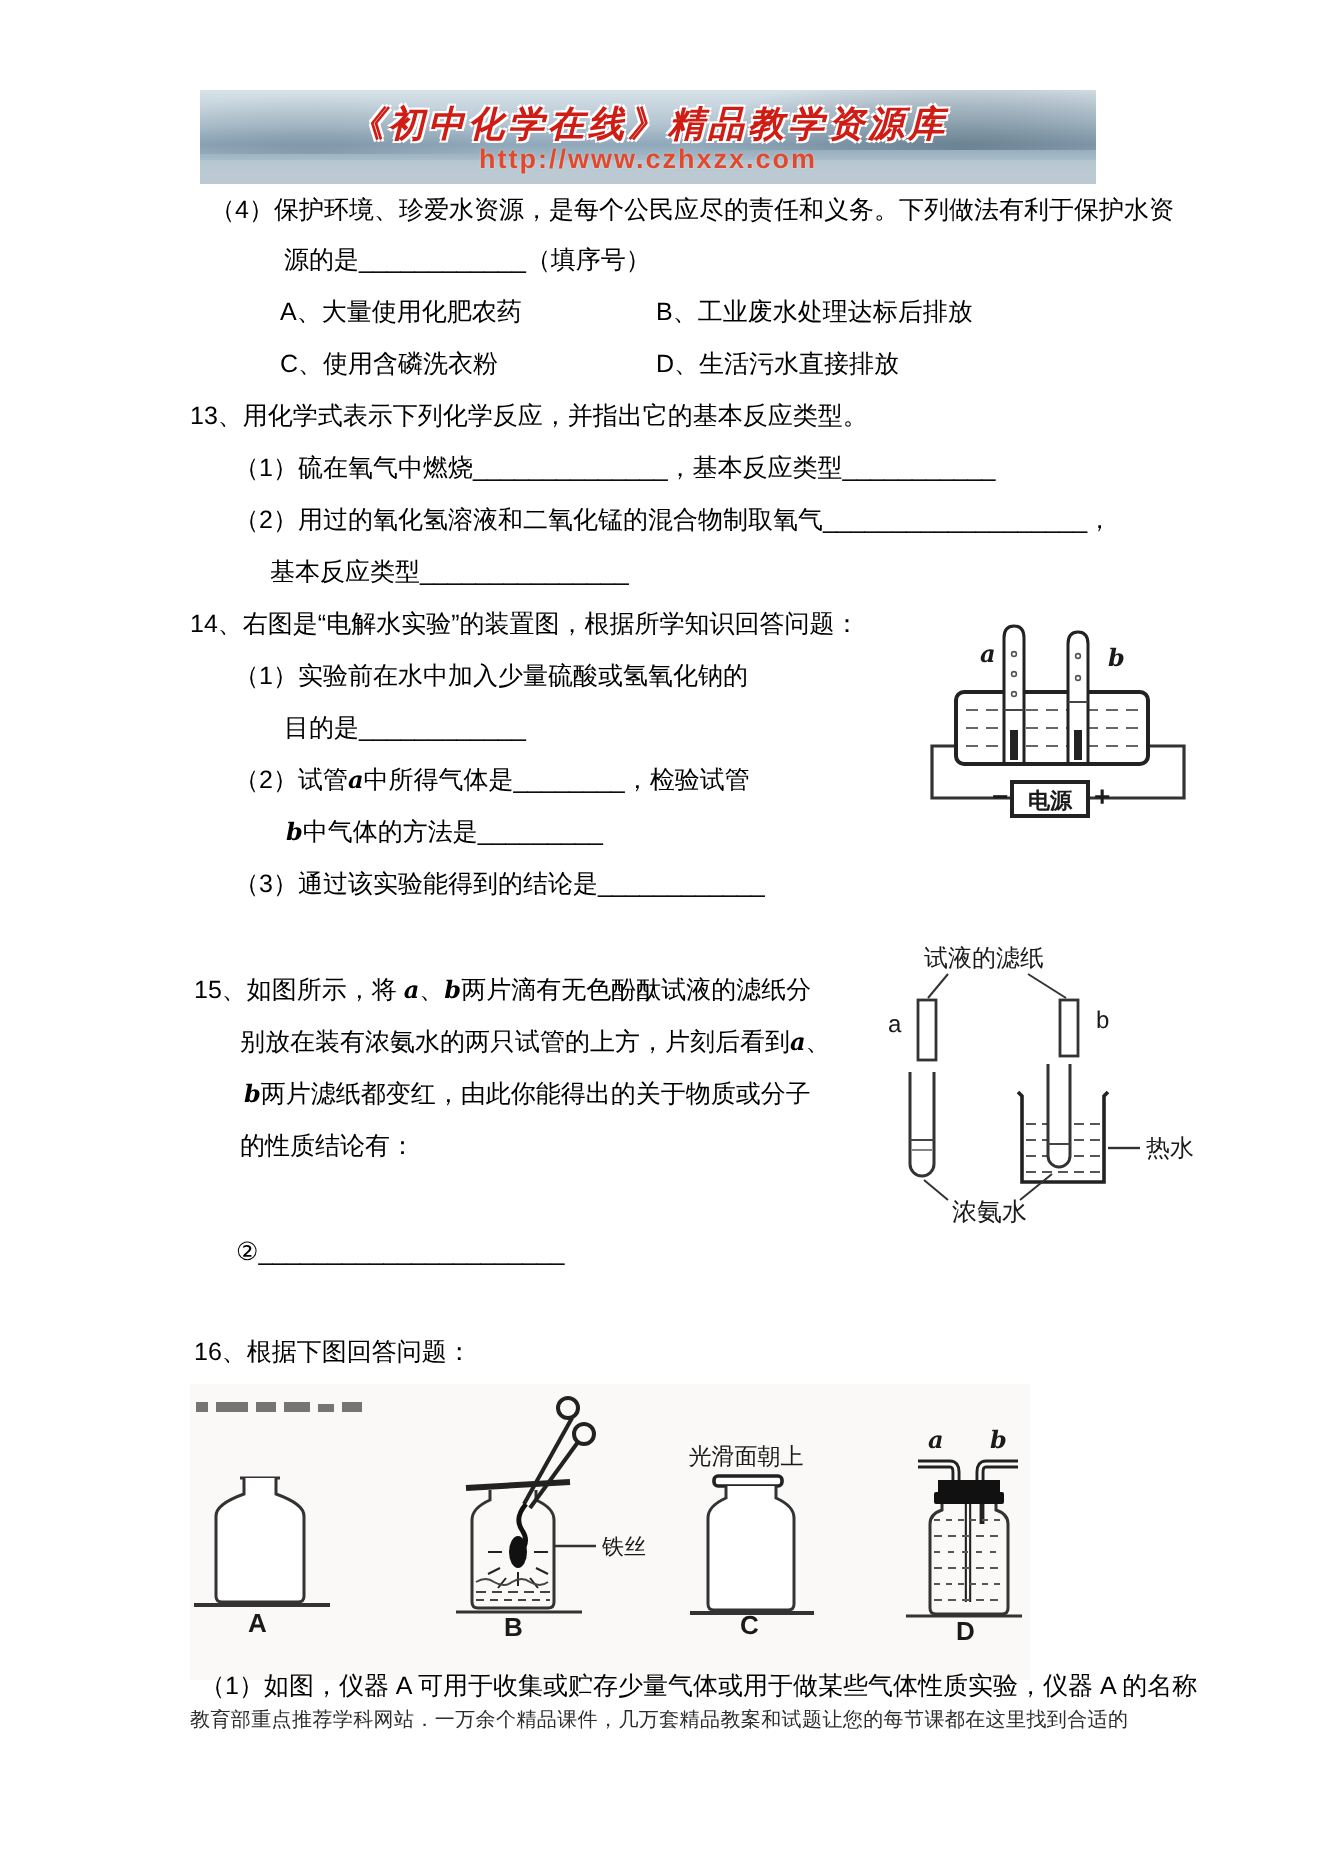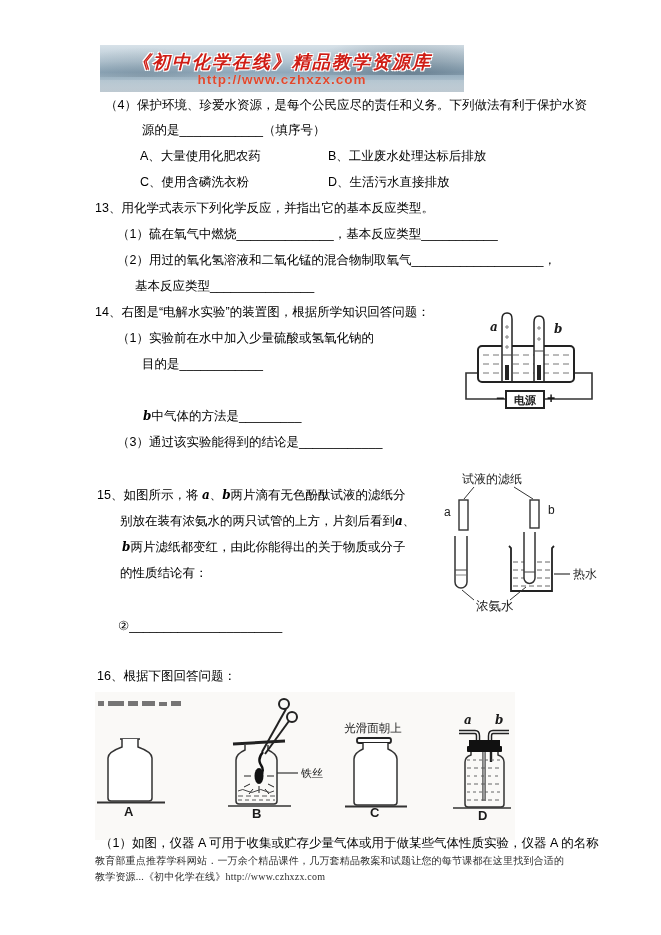--- a/index.html
+++ b/index.html
@@ -2,21 +2,21 @@
 <html><head>
 <meta charset="utf-8">
 <style>
   html,body{margin:0;padding:0;background:#ffffff;}
   .page{position:relative;width:661px;height:935px;background:#ffffff;overflow:hidden;
         font-family:"Liberation Sans",sans-serif;color:#141414;}
   .line{position:absolute;white-space:pre;font-size:12.5px;line-height:16px;color:#000000;}
   .small{font-size:10px;color:#2c2c2c;letter-spacing:0.2px;font-family:Liberation Serif, serif;}
   .ab{font-family:"DejaVu Serif",serif;font-style:italic;font-weight:700;font-size:12px;}
   
-  .banner{position:absolute;left:100px;top:45px;width:364px;height:47px;overflow:hidden;
+  .banner{position:absolute;left:100px;top:45px;width:448px;height:47px;overflow:hidden;
      background:linear-gradient(180deg,#d8e2e9 0%,#b4c6d2 35%,#8fa8ba 58%,#a8bcc9 75%,#e2e9ee 100%);}
   .banner .hill1{position:absolute;left:55%;top:-10px;width:60%;height:40px;
      background:radial-gradient(ellipse at 50% 100%,rgba(74,96,112,0.55),rgba(74,96,112,0) 70%);}
   .banner .hill2{position:absolute;left:-10%;top:2px;width:45%;height:30px;
      background:radial-gradient(ellipse at 50% 100%,rgba(96,116,130,0.35),rgba(96,116,130,0) 70%);}
   .banner .water{position:absolute;left:0;bottom:0;width:100%;height:12px;
      background:linear-gradient(180deg,rgba(255,255,255,0.15),rgba(120,140,155,0.35));}
   .banner-title{position:relative;margin-top:5px;text-align:center;font-family:"DejaVu Serif",serif;
      font-style:italic;font-weight:700;font-size:18px;letter-spacing:2px;color:#cf1d15;
      text-shadow:1px 1px 0 #fff,-1px -1px 0 #fff,1px -1px 0 #fff,-1px 1px 0 #fff;}
@@ -47,20 +47,21 @@
   <div class="line" style="left:328px;top:174px">D、生活污水直接排放</div>
 
   <div class="line" style="left:95px;top:200px">13、用化学式表示下列化学反应，并指出它的基本反应类型。</div>
   <div class="line" style="left:117px;top:226px">（1）硫在氧气中燃烧______________，基本反应类型___________</div>
   <div class="line" style="left:117px;top:252px">（2）用过的氧化氢溶液和二氧化锰的混合物制取氧气___________________，</div>
   <div class="line" style="left:135px;top:278px">基本反应类型_______________</div>
 
   <div class="line" style="left:95px;top:304px">14、右图是“电解水实验”的装置图，根据所学知识回答问题：</div>
   <div class="line" style="left:117px;top:330px">（1）实验前在水中加入少量硫酸或氢氧化钠的</div>
   <div class="line" style="left:142px;top:356px">目的是____________</div>
+  <div class="line" style="left:117px;top:382px"><span>（2）试管</span><span class="ab">a</span><span>中所得气体是________，检验试管</span></div>
   <div class="line" style="left:143px;top:408px"><span class="ab">b</span><span>中气体的方法是_________</span></div>
   <div class="line" style="left:117px;top:434px">（3）通过该实验能得到的结论是____________</div>
 
   <svg class="dia" style="left:456px;top:303px" width="148" height="135" viewBox="0 0 148 135">
     <g>
       <path d="M24,70 L10,70 L10,96 L50,96" fill="none" stroke="#333" stroke-width="1.6"></path>
       <path d="M116,70 L136,70 L136,96 L88,96" fill="none" stroke="#333" stroke-width="1.6"></path>
     </g>
     <rect x="22" y="43" width="96" height="36" rx="4" fill="#ffffff" stroke="#222" stroke-width="2"></rect>
     <g stroke="#666" stroke-width="0.9" stroke-dasharray="6,4">
@@ -217,15 +218,14 @@
         <line x1="372" y1="100" x2="407" y2="100" stroke-dasharray="3,3"></line>
         <line x1="372" y1="108" x2="407" y2="108" stroke-dasharray="4,3"></line>
       </g>
       <text x="383" y="128" font-size="13" font-weight="bold" font-family="DejaVu Serif,serif">D</text>
     </g>
   </svg>
 
   <div class="line" style="left:100px;top:835px">（1）如图，仪器 A 可用于收集或贮存少量气体或用于做某些气体性质实验，仪器 A 的名称</div>
 
   <div class="line small" style="left:95px;top:853px">教育部重点推荐学科网站．一万余个精品课件，几万套精品教案和试题让您的每节课都在这里找到合适的</div>
-  <div class="line small" style="left:95px;top:869px"><span>教学资源...《初中化学在线》</span><span>http://www.czhxzx.com</span></div>
 
 </div>
 
 </body></html>

